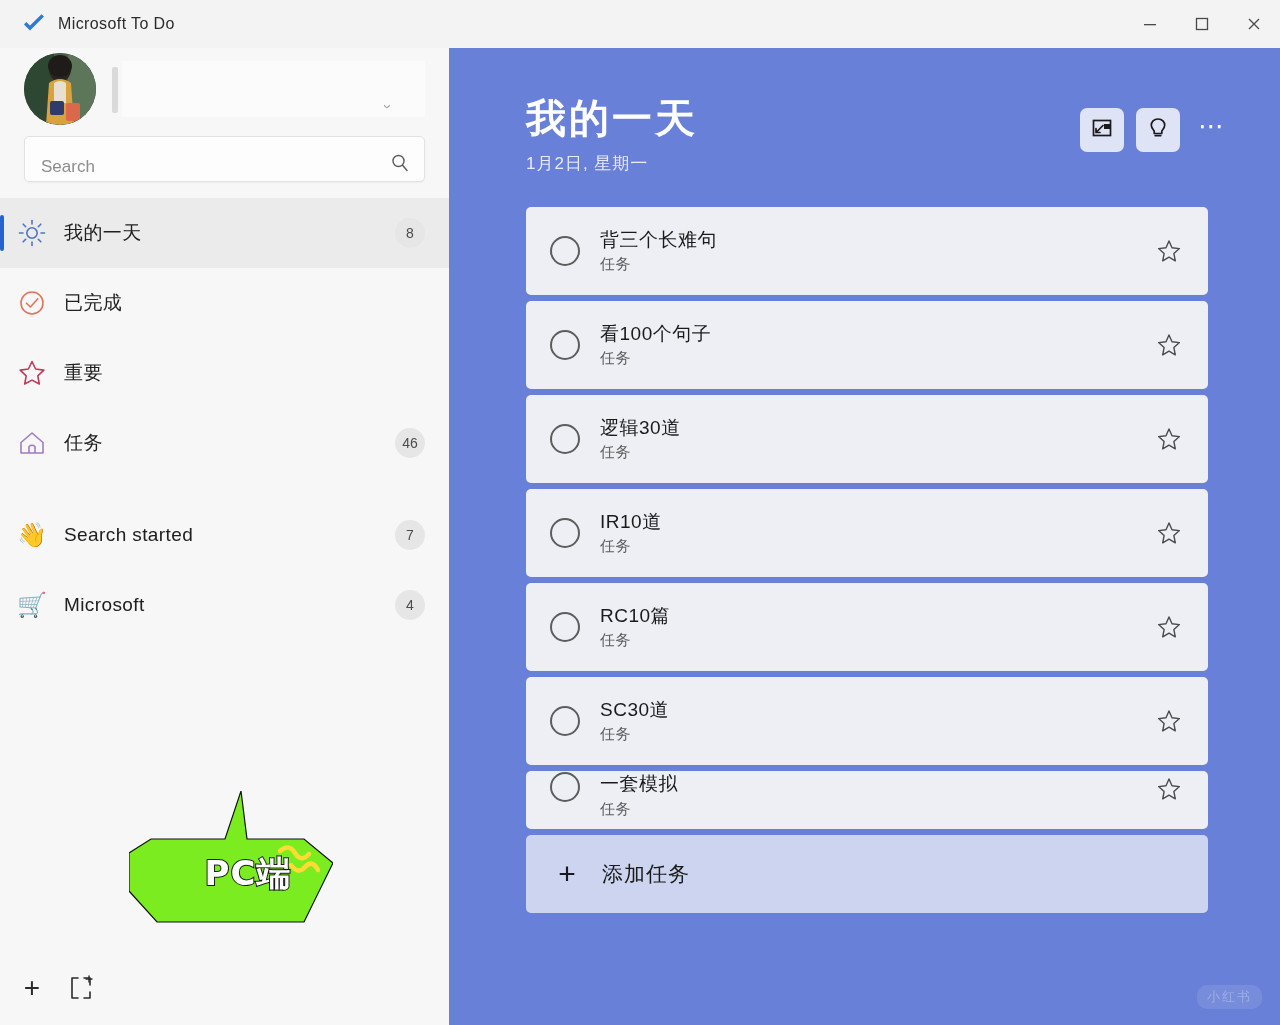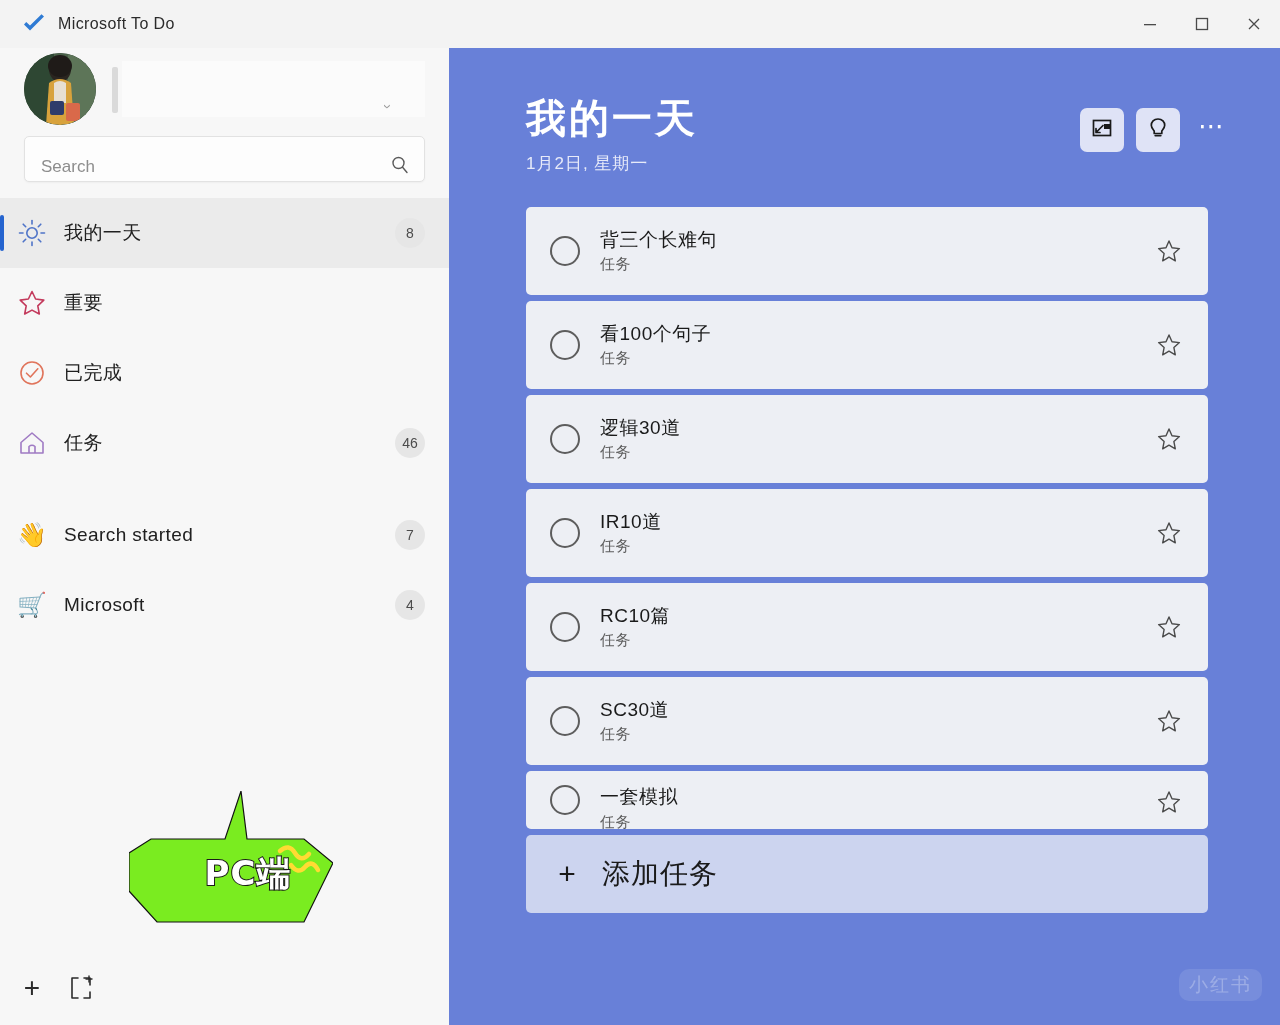--- a/index.html
+++ b/index.html
@@ -76,21 +76,21 @@
   .acct-chevron {
     position: absolute; right: 58px; top: 50px;
     color: #9a9a9a; font-size: 15px;
     transform: rotate(90deg);
   }
 
   .searchwrap { padding: 6px 24px 0 24px; }
   .searchbox {
     height: 46px; background: #fdfdfd;
     border: 1px solid #e2e2e2; border-radius: 5px;
-    display: flex; align-items: center;
+    display: flex; 
     padding: 16px 14px 0 16px;
     box-shadow: 0 1px 2px rgba(0,0,0,.04);
   }
   .searchbox input {
     flex: 1 1 auto; border: none; outline: none;
     background: transparent;
     font-family: inherit; font-size: 17px; color: #444;
   }
   .searchbox input::placeholder { color: #8d8d8d; }
   .search-icon { color: #5b5b5b; font-size: 17px; margin-left: 8px; }
@@ -226,41 +226,41 @@
   }
   .task-meta {
     margin-top: 4px;
     font-size: 15px; color: #5e5e5e; letter-spacing: .5px;
   }
   .task-star {
     width: 34px; height: 34px; flex: 0 0 auto;
     display: flex; align-items: center; justify-content: center;
     color: #4a4a4a; cursor: default;
   }
-  .task.clipped { height: 58px; align-items: flex-start; padding-top: 14px; overflow: hidden; }
+  .task.clipped { height: 58px; align-items: flex-start; padding-top: 1px; overflow: hidden; }
   .task.clipped .task-star { margin-top: 0; }
 
   .addtask {
     margin-top: 6px;
     height: 78px; background: #ccd4ef;
     border-radius: 5px;
     display: flex; align-items: center;
     padding: 0 24px;
     cursor: default;
   }
   .add-plus {
     width: 34px; font-size: 30px; font-weight: 300;
     color: #1a1a1a; display: flex; align-items: center; justify-content: center;
     margin-right: 18px;
   }
-  .add-label { font-size: 28px; color: #1a1a1a; letter-spacing: 1px; }
+  .add-label { font-size: 21px; color: #1a1a1a; letter-spacing: 1px; }
 
   .watermark {
-    position: absolute; right: 18px; bottom: 24px;
-    font-size: 19px; color: rgba(255,255,255,.28);
+    position: absolute; right: 18px; bottom: 16px;
+    font-size: 13px; color: rgba(255,255,255,.28);
     letter-spacing: 2px;
     background: rgba(255,255,255,.10);
     padding: 3px 10px; border-radius: 10px;
   }
 </style>
 </head>
 <body>
 
 <div id="app">
 
@@ -350,34 +350,34 @@
             </g>
           </svg>
         </span>
         <span class="nav-label">我的一天</span>
         <span class="nav-count">8</span>
       </div>
 
       <div class="navitem">
         <span class="nav-icon">
           <svg width="30" height="30" viewBox="0 0 30 30">
-            <path d="M15 3.5 L18.6 11 L26.8 12.1 L20.8 17.8 L22.3 26 L15 22.1 L7.7 26 L9.2 17.8 L3.2 12.1 L11.4 11 Z" fill="none" stroke="#c33a5c" stroke-width="1.6" stroke-linejoin="round"></path>
-          </svg>
-        </span>
-        <span class="nav-label">重要</span>
+            <circle cx="15" cy="15" r="11" fill="none" stroke="#e0745b" stroke-width="1.6"></circle>
+            <path d="M9.5 15.2 L13.4 19 L20.8 10.8" fill="none" stroke="#e0745b" stroke-width="1.6" stroke-linecap="round" stroke-linejoin="round"></path>
+          </svg>
+        </span>
+        <span class="nav-label">已完成</span>
       </div>
 
       <div class="navitem">
         <span class="nav-icon">
           <svg width="30" height="30" viewBox="0 0 30 30">
-            <circle cx="15" cy="15" r="11" fill="none" stroke="#e0745b" stroke-width="1.6"></circle>
-            <path d="M9.5 15.2 L13.4 19 L20.8 10.8" fill="none" stroke="#e0745b" stroke-width="1.6" stroke-linecap="round" stroke-linejoin="round"></path>
-          </svg>
-        </span>
-        <span class="nav-label">已完成</span>
+            <path d="M15 3.5 L18.6 11 L26.8 12.1 L20.8 17.8 L22.3 26 L15 22.1 L7.7 26 L9.2 17.8 L3.2 12.1 L11.4 11 Z" fill="none" stroke="#c33a5c" stroke-width="1.6" stroke-linejoin="round"></path>
+          </svg>
+        </span>
+        <span class="nav-label">重要</span>
       </div>
 
       <div class="navitem">
         <span class="nav-icon">
           <svg width="30" height="30" viewBox="0 0 30 30">
             <path d="M4 14.5 L15 5 L26 14.5 V25 H4 Z" fill="none" stroke="#a07bc4" stroke-width="1.6" stroke-linejoin="round"></path>
             <path d="M12 25 V18.5 Q15 16 18 18.5 V25" fill="none" stroke="#a07bc4" stroke-width="1.6" stroke-linejoin="round"></path>
           </svg>
         </span>
         <span class="nav-label">任务</span>

